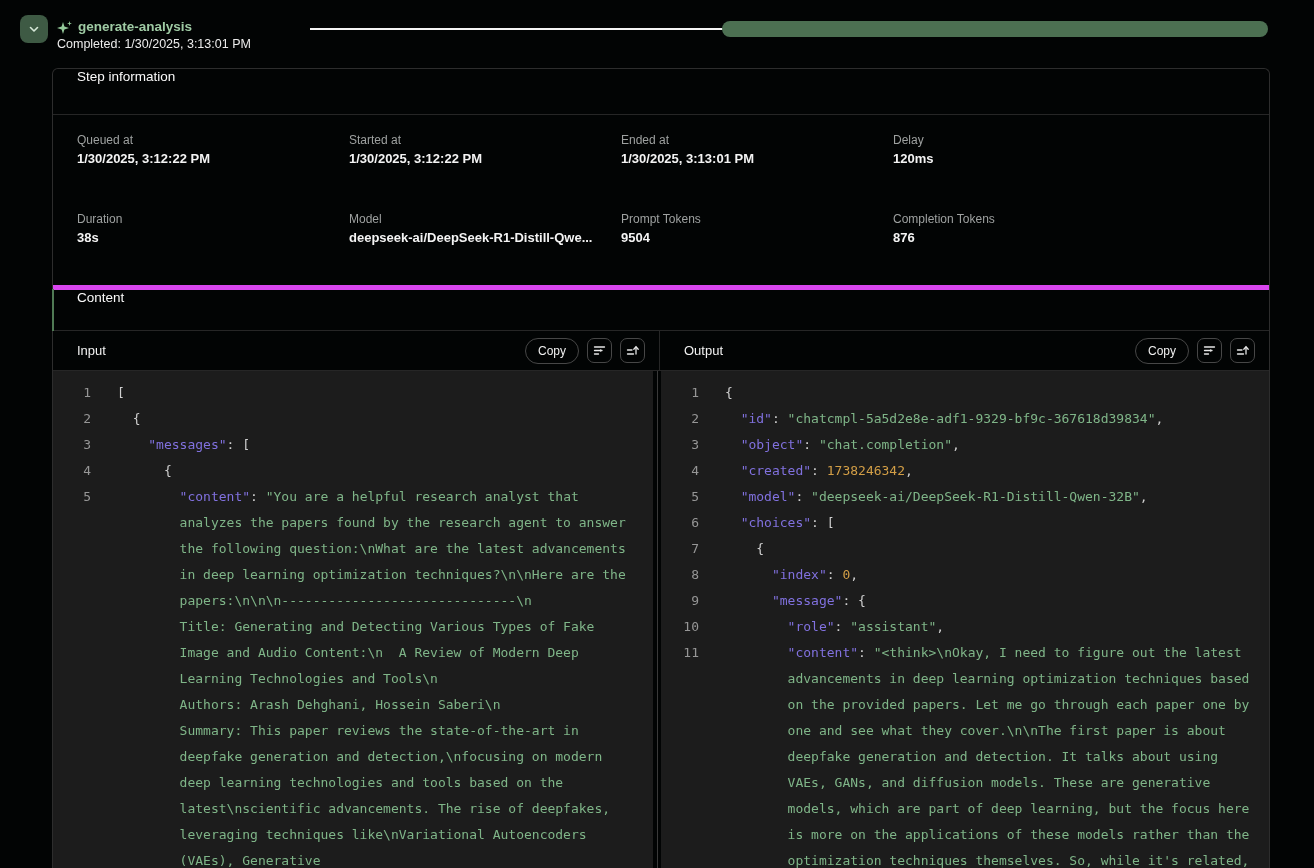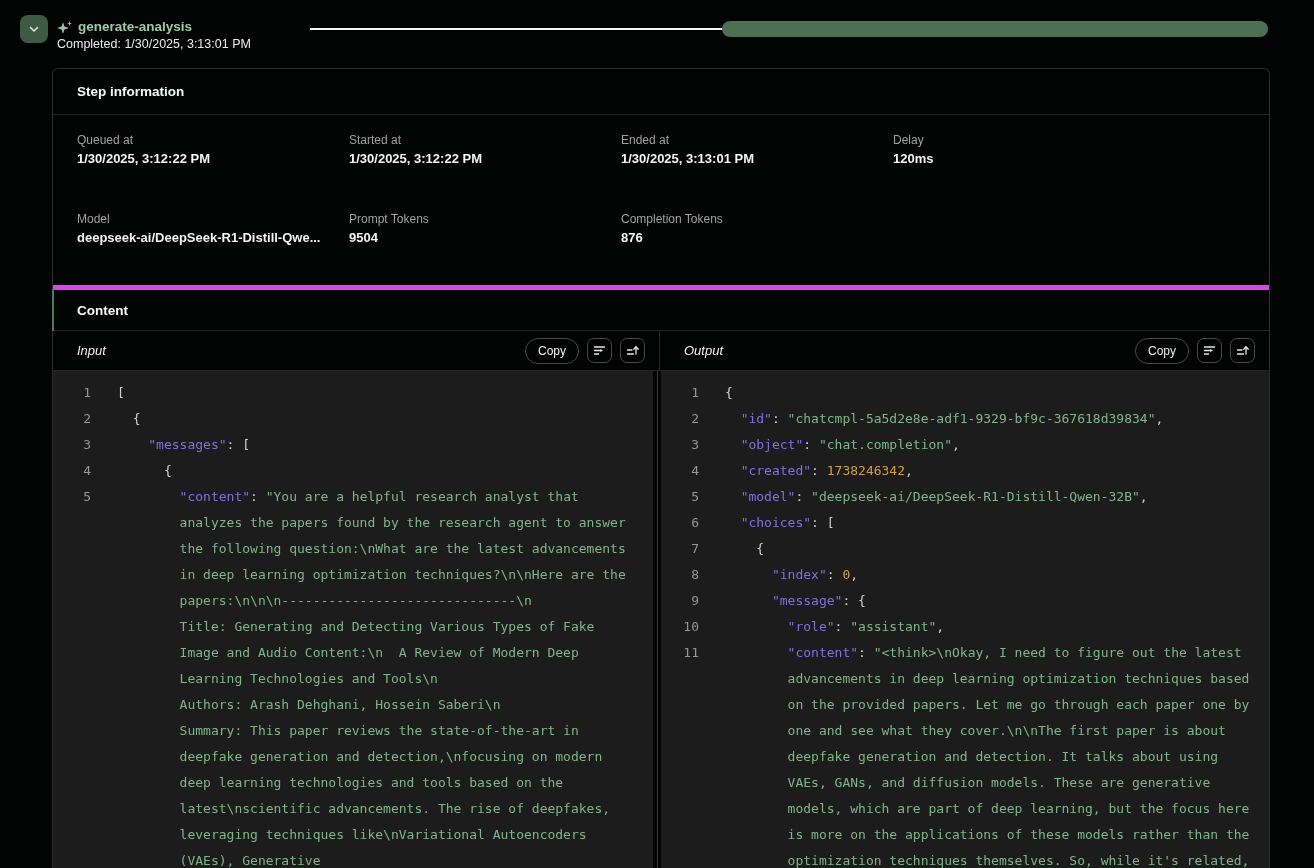--- a/index.html
+++ b/index.html
@@ -16,37 +16,37 @@
   .run-subtitle { position:absolute; left:57px; top:37px; font-size:12.5px; color:#ececec; }
   .timeline-track { position:absolute; left:310px; top:28px; width:413px; height:1.5px; background:#f5f5f5; }
   .timeline-bar { position:absolute; left:722px; top:21px; width:546px; height:16px;
     background:#4c7052; border-radius:8px; }
 
   
   .main-panel { position:absolute; left:52px; top:68px; width:1218px; height:800px;
     border:1px solid #2d2d2d; border-bottom:none; border-radius:6px 6px 0 0;
     display:flex; flex-direction:column; background:#020404; }
 
-  .section-header { height:46px; flex:0 0 46px; display:flex; align-items:center;
-    padding-left:24px; font-size:13.5px; font-weight:700; color:#fafafa;
+  .section-header { height:46px; flex:0 0 46px; display:flex; align-items:flex-start;
+    padding-left:24px; font-size:13.5px; font-weight:400; color:#fafafa;
     border-bottom:1px solid #262626; }
 
   .info-section { flex:0 0 170px; padding:18px 24px 0 24px;
     display:grid; grid-template-columns:repeat(4,272px); row-gap:6px; }
   .field-label { font-size:12px; color:#9ea1a0; margin-bottom:4px; }
   .field-value { font-size:13px; font-weight:700; color:#f4f4f4; white-space:nowrap; }
 
   .content-header { position:relative; border-top:5px solid #d946ef; }
   .content-accent { position:absolute; left:-1px; top:-1px; bottom:-1px; width:2px; background:#4f7a54; }
 
   .panels-header { flex:0 0 40px; display:flex; border-bottom:1px solid #262626; }
   .panel-head { display:flex; align-items:center; padding:0 14px 0 24px; }
   .panel-head.left { width:607px; border-right:1px solid #262626; }
   .panel-head.right { flex:1; }
-  .panel-title { font-size:13px; font-weight:500; color:#f2f2f2;font-style:italic; }
+  .panel-title { font-size:13px; font-weight:500; color:#f2f2f2; }
   .panel-tools { margin-left:auto; display:flex; align-items:center; gap:8px; }
   .copy-btn { height:26px; padding:0 12px; border-radius:13px; border:1px solid #474747;
     background:transparent; color:#f0f0f0; font-size:12px; font-family:"Liberation Sans", sans-serif;
     cursor:pointer; display:flex; align-items:center; }
   .icon-btn { width:25px; height:25px; border-radius:7px; border:1px solid #474747;
     background:transparent; cursor:pointer; display:flex; align-items:center; justify-content:center;
     color:#e6e6e6; }
 
   
   .code-split { flex:1; display:flex; overflow:hidden; }
@@ -105,20 +105,24 @@
       </div>
       <div>
         <div class="field-label">Ended at</div>
         <div class="field-value">1/30/2025, 3:13:01 PM</div>
       </div>
       <div>
         <div class="field-label">Delay</div>
         <div class="field-value">120ms</div>
       </div>
       <div>
+        <div class="field-label">Duration</div>
+        <div class="field-value">38s</div>
+      </div>
+      <div>
         <div class="field-label">Model</div>
         <div class="field-value">deepseek-ai/DeepSeek-R1-Distill-Qwe...</div>
       </div>
       <div>
         <div class="field-label">Prompt Tokens</div>
         <div class="field-value">9504</div>
       </div>
       <div>
         <div class="field-label">Completion Tokens</div>
         <div class="field-value">876</div>

